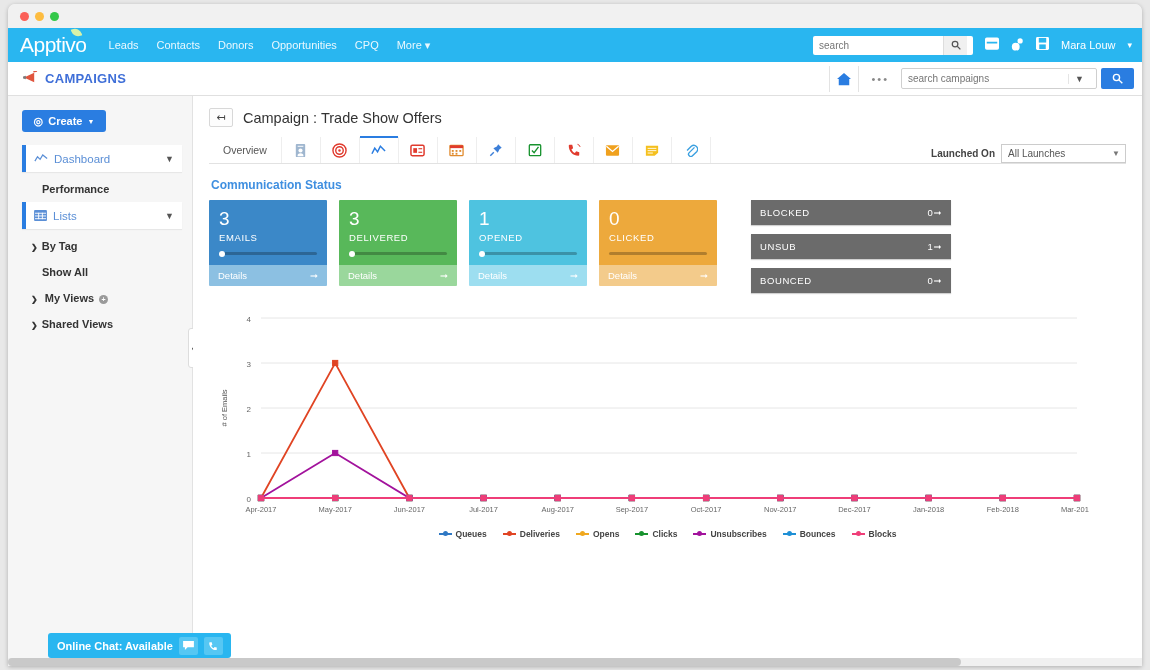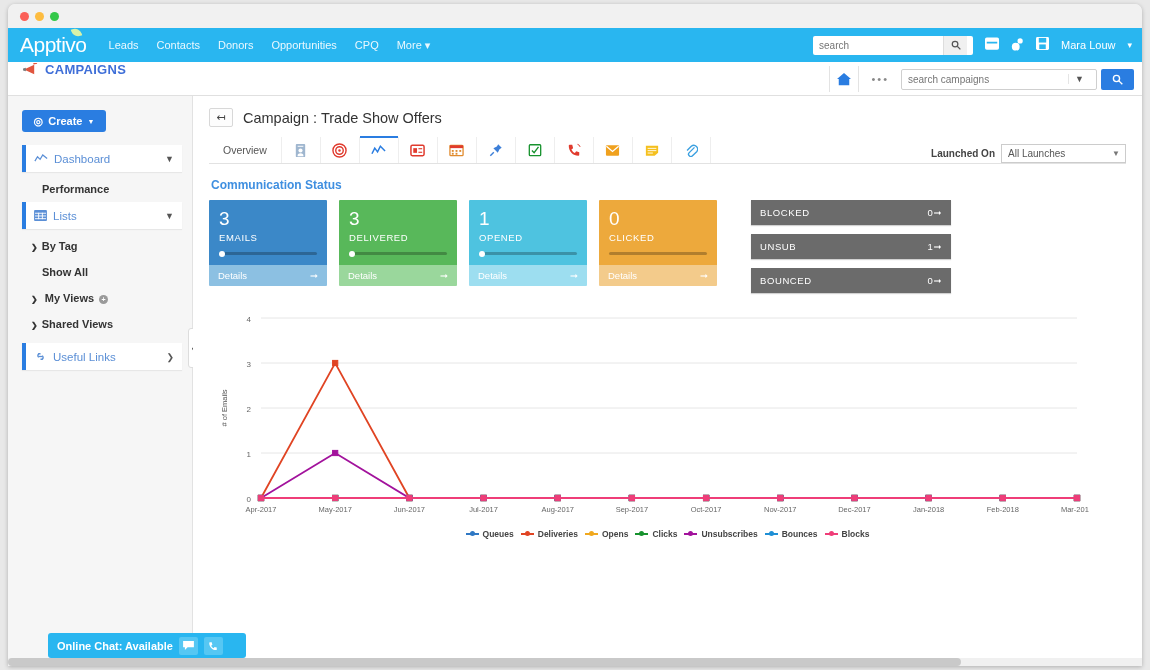--- a/index.html
+++ b/index.html
@@ -17,21 +17,21 @@
   .logo .leaf { position:absolute; right:6px; top:-5px; width:9px; height:9px; background:#d9f2a8; border-radius:0 80% 0 80%; transform:rotate(-20deg);}
   .topnav a { color:#eaf8fe; font-size:11px; text-decoration:none; margin-right:18px; }
   .topnav .right { position:absolute; right:10px; top:0; height:34px; display:flex; align-items:center; gap:12px; }
   .gsearch { width:160px; height:19px; background:#fff; border-radius:2px; display:flex; align-items:center; }
   .gsearch input { border:0; outline:0; width:130px; font-size:10px; color:#999; padding-left:6px; background:transparent;}
   .gsearch .gbtn { width:24px; height:19px; background:#f0f0f0; border-left:1px solid #ddd; display:flex; align-items:center; justify-content:center; font-size:10px; color:#555;}
   .ticon { color:#fff; font-size:13px; }
   .uname { color:#fff; font-size:11px; }
 
   
-  .modbar { height:34px; background:#fff; border-bottom:1px solid #e0e0e0; display:flex; padding-left:14px; position:relative;}
+  .modbar { height:34px; background:#fff; border-bottom:1px solid #e0e0e0; display:flex; align-items:center; padding-left:14px; position:relative;}
   .modtitle { color:#3f6fd8; font-weight:bold; font-size:13px; letter-spacing:.3px; }
   .megaphone { display:inline-block; margin-right:6px; }
   .modbar .right { position:absolute; right:8px; display:flex; align-items:center; height:34px; }
   .homebtn { width:30px; height:26px; border:1px solid #e3e3e3; border-top:0; border-bottom:0; display:flex; align-items:center; justify-content:center;}
   .dots3 { padding:0 12px; color:#888; letter-spacing:2px; font-size:11px;}
   .campsearch { width:196px; height:21px; border:1px solid #cfcfcf; background:#fff; display:flex; align-items:center; border-radius:2px;}
   .campsearch input { border:0; outline:0; font-size:10px; color:#999; padding-left:6px; width:166px; background:transparent;}
   .campsearch .caret { width:22px; text-align:center; color:#555; font-size:9px; border-left:1px solid #e5e5e5;}
   .srchbtn { width:33px; height:21px; background:#2a7de1; color:#fff; margin-left:4px; border-radius:2px; display:flex; align-items:center; justify-content:center; font-size:11px;}
 
@@ -83,27 +83,27 @@
   .launch .sel .c { position:absolute; right:5px; font-size:8px; color:#777;}
 
   .tlrow { display:flex; align-items:center; gap:9px; margin:22px 0 4px 2px;}
   .tlttl { color:#3f8fe0; font-weight:bold; font-size:12px;}
   .segs { display:flex; border:1px solid #ddd; border-radius:2px; overflow:hidden;}
   .seg { padding:4px 11px; font-size:10.5px; color:#555; background:#fafafa; border-right:1px solid #ddd;}
   .seg:last-child{border-right:0;}
   .seg.on { background:#2a7de1; color:#fff;}
 
   .chartwrap { position:relative; height:250px; margin-top:6px;}
-  .legend { display:flex; justify-content:center; gap:7px; margin-top:2px;}
+  .legend { display:flex; justify-content:center; gap:16px; margin-top:2px;}
   .lg { display:flex; align-items:center; gap:4px; font-size:8.5px; color:#444; font-weight:bold;}
   .lgm { width:13px; height:2px; position:relative;}
   .lgm:after{content:""; position:absolute; left:4px; top:-2px; width:5px; height:5px; border-radius:50%;}
 
   .chat { position:absolute; left:40px; bottom:8px; height:25px; background:#29b6f0; border-radius:3px;
-          display:flex; align-items:center; padding:0 23px 0 9px; gap:6px; }
+          display:flex; align-items:center; padding:0 8px 0 9px; gap:6px; }
   .chat .t { color:#fff; font-size:11px; font-weight:bold;}
   .chat .ic { width:19px; height:18px; background:#56c7f3; border-radius:2px; display:flex; align-items:center; justify-content:center; font-size:10px; color:#fff;}
   .scrollx { position:absolute; left:0; bottom:0; height:8px; width:100%; background:#f0f0f0;}
   .scrollx i { display:block; height:8px; width:84%; background:#c9c9c9; border-radius:4px;}
 </style>
 </head>
 <body>
 
 <div class="browser">
 
@@ -218,29 +218,20 @@
         <span class="lbl">Lists</span>
         <span class="chev">▼</span>
       </div>
       <div class="sitem arrow">By Tag</div>
       <div class="sitem">Show All</div>
       <div class="sitem arrow">
         <span>My Views</span><span class="plusdot">+</span>
       </div>
       <div class="sitem arrow">Shared Views</div>
 
-      <div class="sgroup" style="margin-top:6px;">
-        <svg width="13" height="11" viewBox="0 0 14 12">
-            <path d="M5 7 A3 3 0 0 1 5 3 L7 3" fill="none" stroke="#5b8fd6" stroke-width="1.4"></path>
-            <path d="M9 5 A3 3 0 0 1 9 9 L7 9" fill="none" stroke="#5b8fd6" stroke-width="1.4"></path>
-            <line x1="5" y1="6" x2="9" y2="6" stroke="#5b8fd6" stroke-width="1.4"></line>
-          </svg>
-        <span class="lbl">Useful Links</span>
-        <span class="chev">❯</span>
-      </div>
 
       <div class="collapse">
         <span>❮</span>
       </div>
     </div>
 
     <div class="main">
 
       <div class="pagehead">
         <div class="backbtn">

